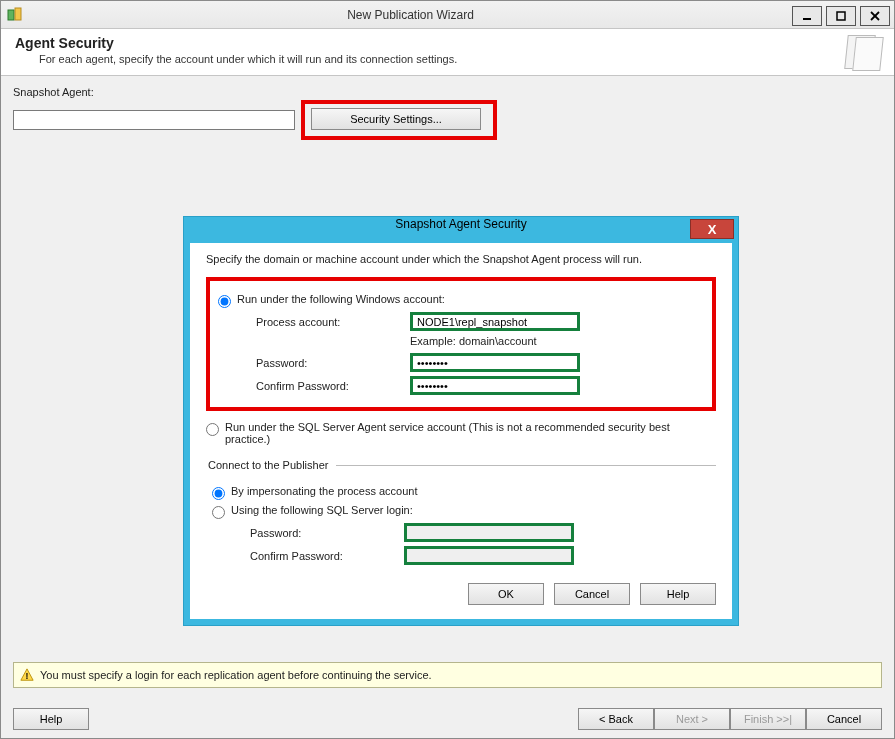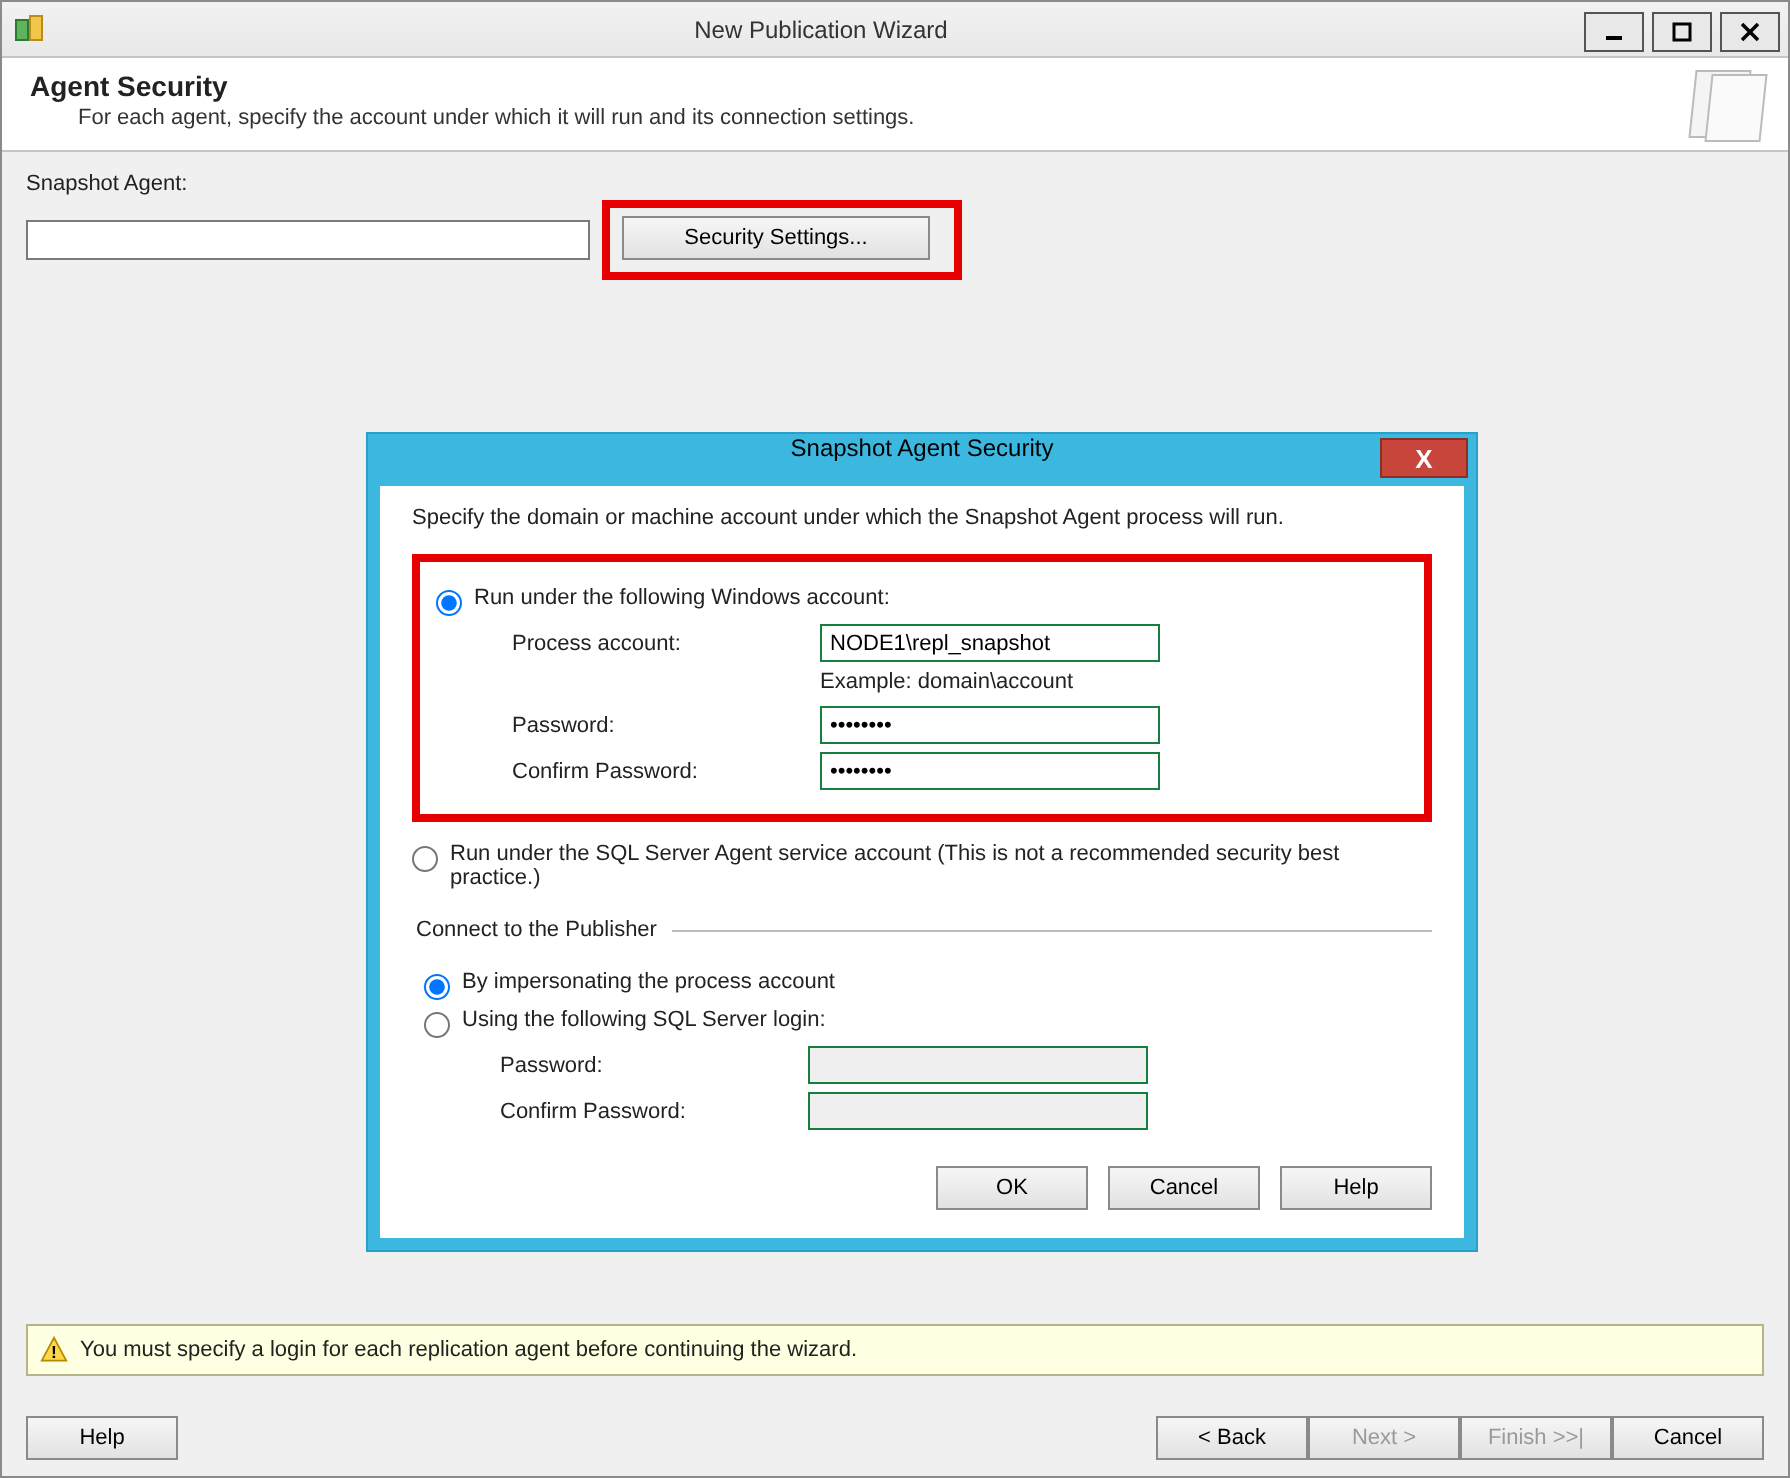--- a/index.html
+++ b/index.html
@@ -21,21 +21,21 @@
   .header-graphic .box1 { position:absolute; width:28px; height:34px; border:1px solid #bbb; background:#f4f4f4; left:6px; top:2px; transform:skewX(-6deg); }
   .header-graphic .box2 { position:absolute; width:28px; height:34px; border:1px solid #bbb; background:#fafafa; left:14px; top:4px; transform:skewX(-6deg); }
 
   .content { flex:1; background:#f0f0f0; padding: 10px 12px 0 12px; position:relative; }
 
   .field-label { font-size:11px; color:#222; margin-bottom:2px; }
   .agent-row { display:flex; align-items:center; gap:8px; }
   .agent-textbox { width: 282px; height:20px; border:1px solid #7a7a7a; background:#fff; font-size:11px; padding:0 4px; }
   .sec-btn-wrap { border:4px solid #e60000; padding: 4px 12px 6px 6px; margin-left:-2px; }
   .btn { height:22px; font-size:11px; border:1px solid #8a8a8a; background:linear-gradient(#f6f6f6,#e2e2e2); cursor:pointer; padding: 0 10px; }
-  .sec-btn { width:154px; }
+  .sec-btn { width:170px; }
 
   
   .warn-strip { position:absolute; left:12px; right:12px; bottom:50px; height:26px; border:1px solid #b5b58c; background:#ffffe1; display:flex; align-items:center; padding:0 6px; font-size:11px; color:#222; }
   .warn-icon { width:14px; height:14px; margin-right:6px; }
 
   
   .footer { position:absolute; left:0; right:0; bottom:0; height:38px; background:#f0f0f0; display:flex; align-items:center; padding: 0 12px; }
   .footer .btn { width:76px; }
   .footer-spacer { flex:1; }
   .footer .btn[disabled] { color:#9a9a9a; cursor:default; }
@@ -48,21 +48,21 @@
   .dlg-body { border: 6px solid #3cb8e0; border-top:none; padding: 10px 16px 14px 16px; }
   .dlg-intro { font-size:11px; color:#222; margin-bottom:12px; }
 
   .highlight-box { border:4px solid #e60000; padding: 8px 10px 8px 8px; margin-bottom:10px; }
 
   .radio-row { display:flex; align-items:flex-start; font-size:11px; color:#222; margin:4px 0; }
   .radio-row input[type=radio]{ margin: 2px 6px 0 0; }
   .sub-grid { margin-left:22px; }
   .form-row { display:flex; align-items:center; margin:4px 0; }
   .form-row .lbl { width:170px; font-size:11px; color:#222;padding-left:16px; }
-  .form-row input[type=text], .form-row input[type=password] { width:170px; height:19px; border:1px solid #15803d; font-size:11px; padding:0 4px; background:#fff; }
+  .form-row input[type=text], .form-row input[type=password] { width:170px; height:19px; border:3px solid #15803d; font-size:11px; padding:0 4px; background:#fff; }
   .form-row input[disabled]{ background:#efefef; }
   .example { font-size:11px; color:#222; margin: 2px 0 6px 170px; margin-left:170px; }
 
   fieldset.publisher { border:none; border-top:1px solid #bbb; margin:14px 0 0 0; padding: 10px 0 0 0; }
   fieldset.publisher legend { font-size:11px; color:#222; padding-right:8px; }
 
   .dlg-buttons { display:flex; justify-content:flex-end; gap:10px; margin-top:14px; }
   .dlg-buttons .btn { width:76px; }
 
   .sql-radio-label { display:inline; }
@@ -118,21 +118,21 @@
       </span>
     </div>
 
     <div class="warn-strip">
       <span class="warn-icon">
         <svg viewBox="0 0 16 16">
             <polygon points="8,1 15,14 1,14" fill="#ffd84a" stroke="#b58a00"></polygon>
             <text x="8" y="12.5" text-anchor="middle" font-size="10" font-weight="bold" fill="#000">!</text>
           </svg>
       </span>
-      <span>You must specify a login for each replication agent before continuing the wizard.</span>
+      <span>You must specify a login for each replication agent before continuing the service.</span>
     </div>
 
     <div class="footer">
       <button class="btn">Help</button>
       <div class="footer-spacer"></div>
       <button class="btn">&lt; Back</button>
       <button class="btn" disabled="">Next &gt;</button>
       <button class="btn" disabled="">Finish &gt;&gt;|</button>
       <button class="btn">Cancel</button>
     </div>

